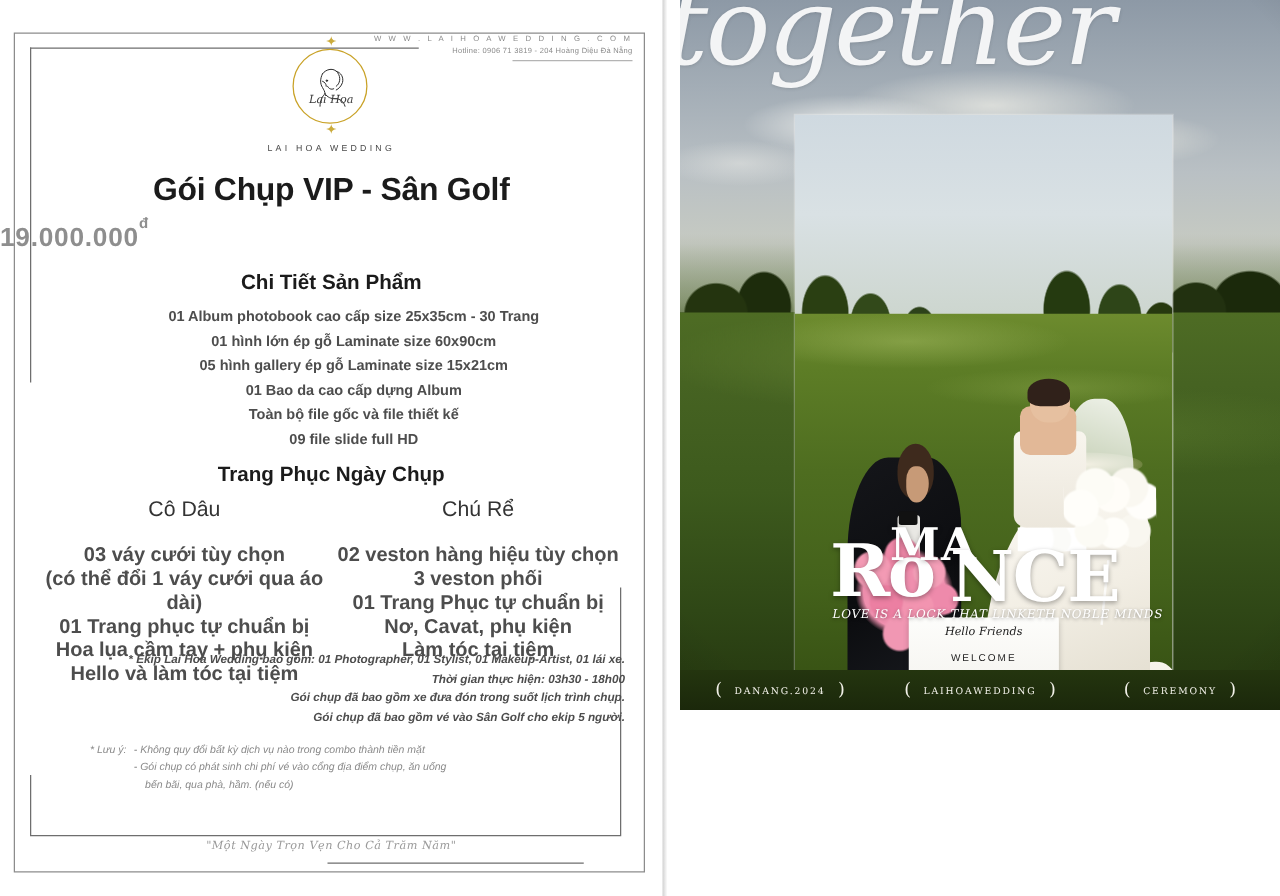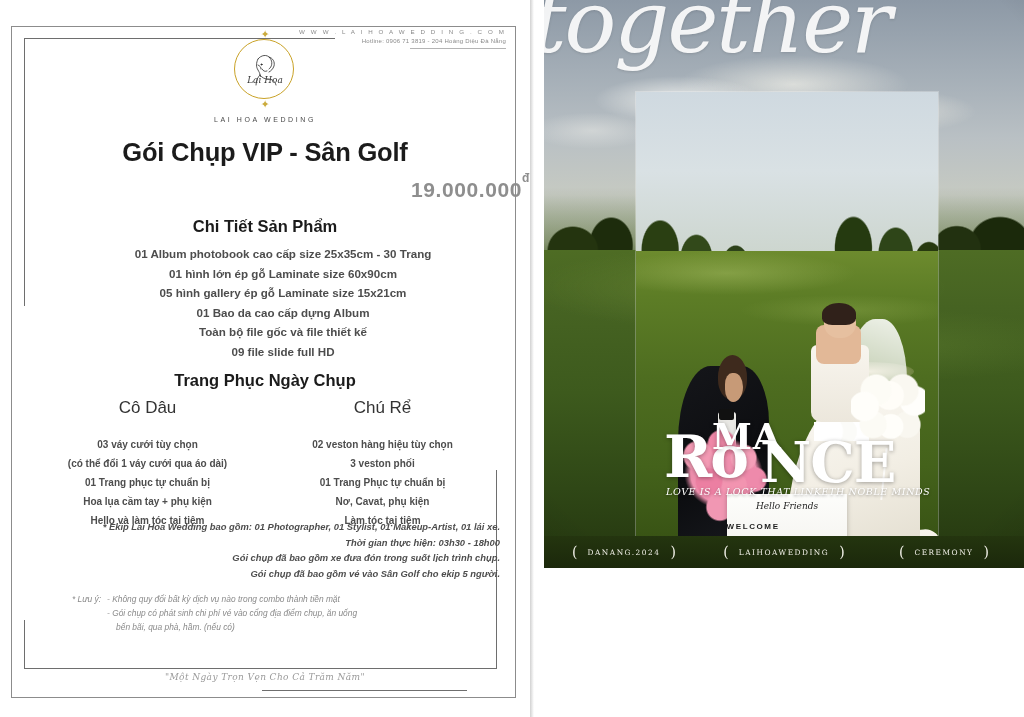--- a/index.html
+++ b/index.html
@@ -105,21 +105,21 @@
 
   
   .pkg-title{
     position:absolute;left:0;right:0;top:138px;
     text-align:center;
     font-size:25.5px;font-weight:bold;color:#1b1b1b;
     letter-spacing:-0.2px;
   }
   .pkg-price{
     position:absolute;left:0;right:0;top:178px;
-    text-align:right;
+    text-align:left;
     font-size:21px;font-weight:bold;color:#8e8e8e;
     letter-spacing:0.6px;
   }
   .pkg-price sup{font-size:12px;top:-7px;position:relative;}
   .sec-title{
     text-align:center;
     font-size:16.5px;font-weight:bold;color:#1b1b1b;
   }
   .sec-title.details{position:absolute;left:0;right:0;top:217px;}
   .sec-title.outfit{position:absolute;left:0;right:0;top:371px;}
@@ -140,21 +140,21 @@
   .cols{
     position:absolute;left:30px;right:30px;top:398px;
     display:flex;
   }
   .col{flex:1;text-align:center;}
   .col-head{
     font-size:17px;color:#333333;margin-bottom:17px;font-weight:500;
   }
   .col ul{margin:0;padding:0;}
   .col li{
-    list-style:none;font-size:10px;color:#4d4d4d;font-weight:600;
+    list-style:none;font-size:16px;color:#4d4d4d;font-weight:600;
     line-height:19px;
   }
 
   .ekip{
     position:absolute;left:30px;right:30px;top:519px;
     text-align:right;
     font-style:italic;
   }
   .ekip p{
     margin:0;font-size:9.4px;color:#4d4d4d;font-weight:600;line-height:15.5px;
@@ -379,22 +379,22 @@
     box-shadow:0 2px 5px rgba(0,0,0,.25);
   }
   .sign .hello{
     position:absolute;left:0;right:0;top:7%;
     text-align:center;
     font-family:"DejaVu Serif", serif;font-style:italic;
     font-size:9px;color:#1d1d1d;
   }
   .sign .welcome{
     position:absolute;left:0;right:0;top:26%;
-    text-align:left;
-    font-size:8px;letter-spacing:1.6px;color:#1d1d1d;font-weight:bold;
+    text-align:center;
+    font-size:8px;letter-spacing:1.6px;color:#1d1d1d;
   }
   .sign .flowers{
     position:absolute;left:-10%;top:42%;width:120%;height:30%;
     background:
       radial-gradient(circle at 10% 50%, #f7c8b0 0 22%, rgba(247,200,176,0) 25%),
       radial-gradient(circle at 26% 40%, #fbdcc6 0 20%, rgba(251,220,198,0) 23%),
       radial-gradient(circle at 40% 55%, #f6b9a4 0 20%, rgba(246,185,164,0) 23%),
       radial-gradient(circle at 56% 42%, #fde2cd 0 20%, rgba(253,226,205,0) 23%),
       radial-gradient(circle at 70% 56%, #f5bfa6 0 20%, rgba(245,191,166,0) 23%),
       radial-gradient(circle at 86% 44%, #fce6d2 0 20%, rgba(252,230,210,0) 23%),

